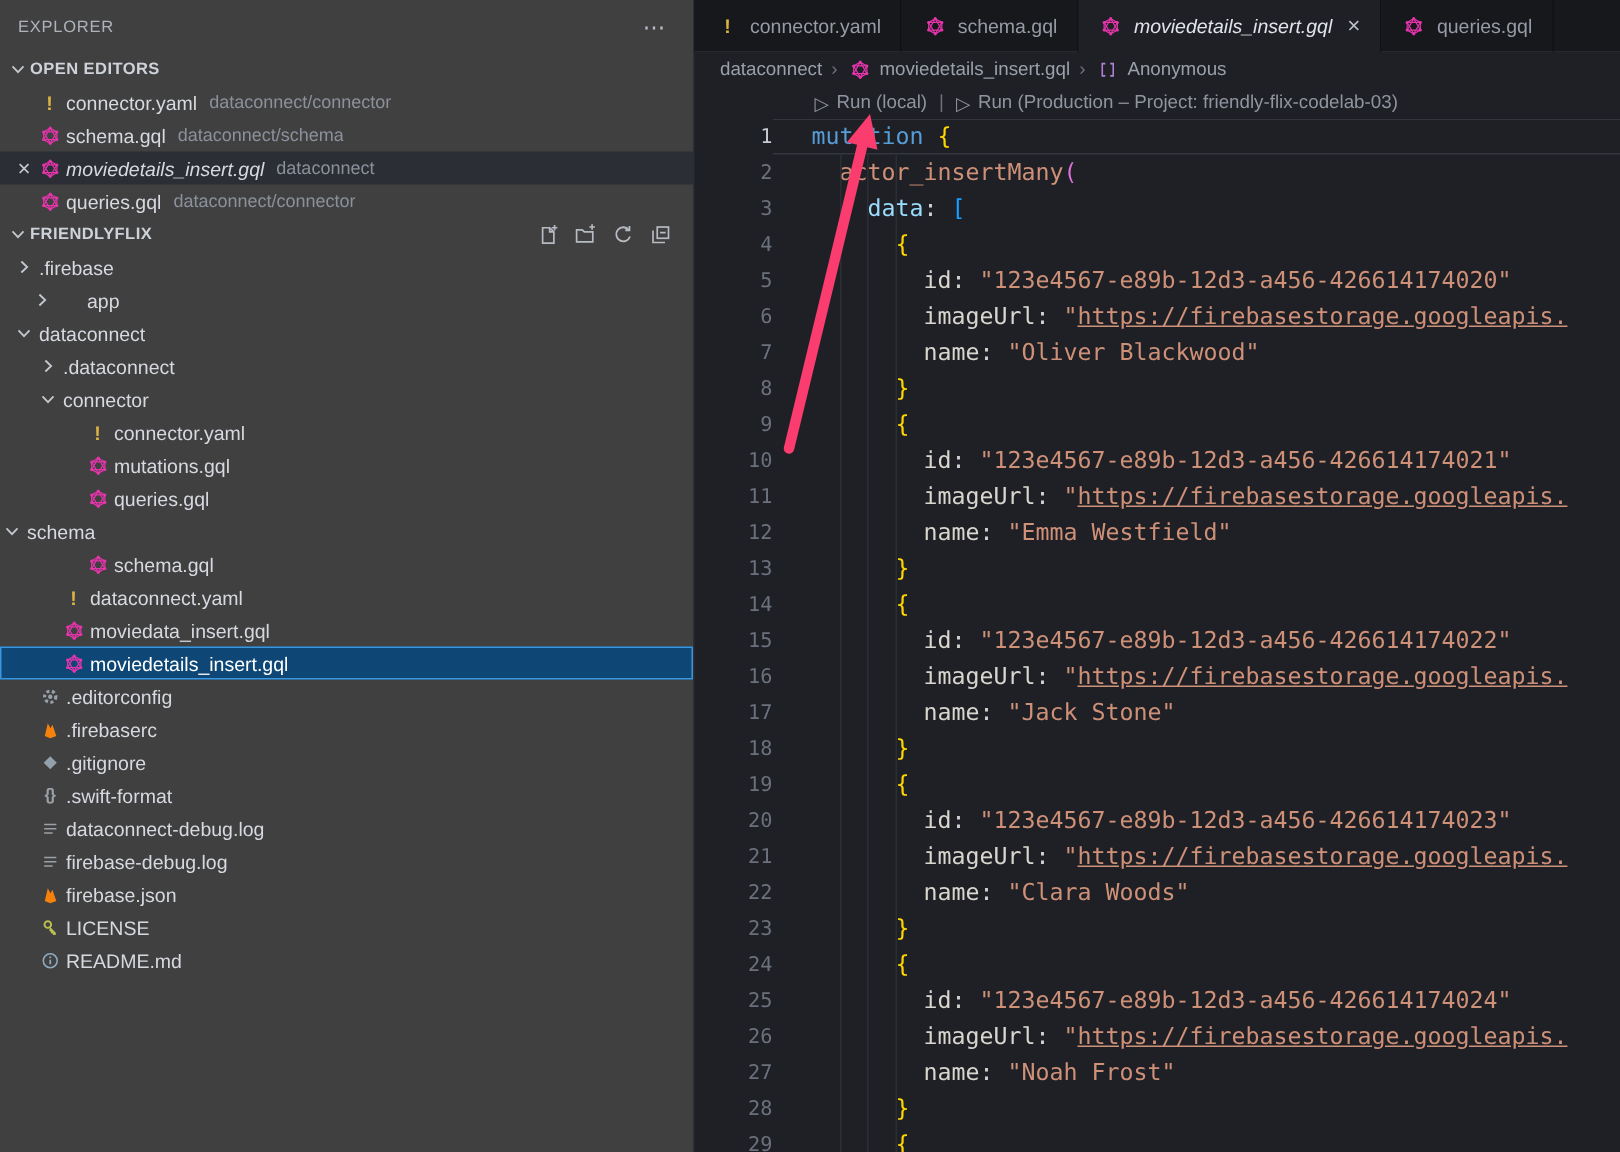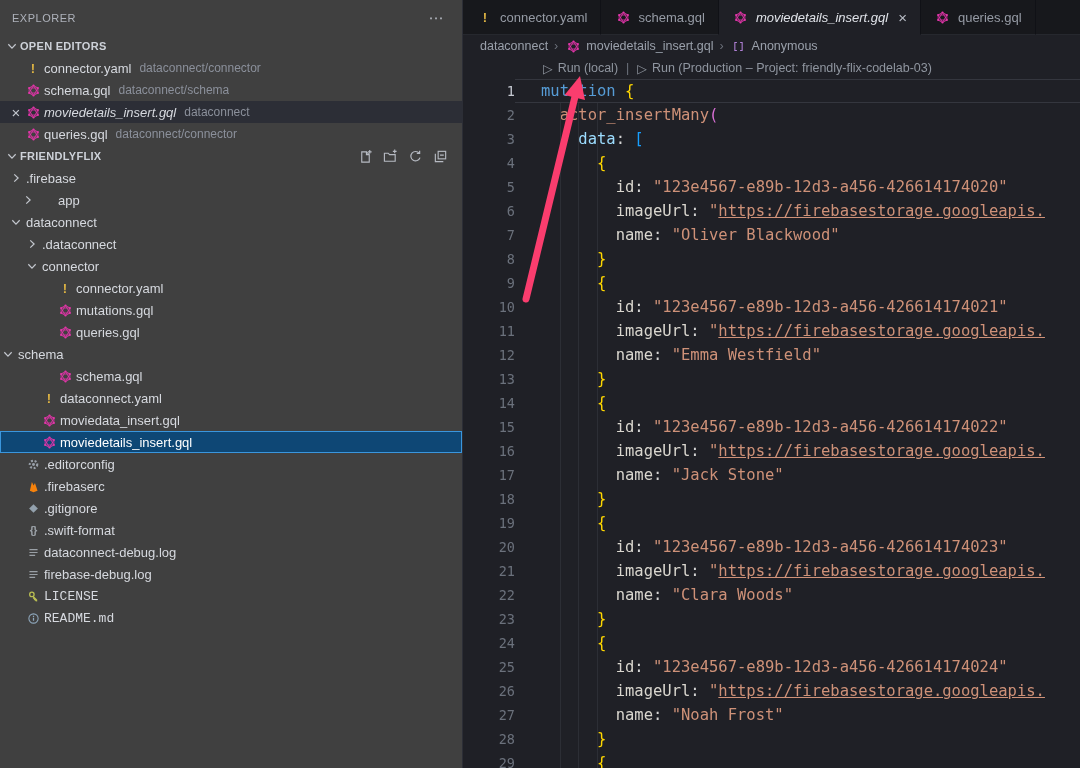--- a/index.html
+++ b/index.html
@@ -404,31 +404,40 @@
           <span class="chev"></span>
           <span class="ic">
             <svg width="13" height="13" viewBox="0 0 16 16">
               <g stroke="#9aa0a6" stroke-width="1.4" fill="none">
                 <path d="M3 4.5h10M3 8h10M3 11.5h7"></path>
               </g>
             </svg>
           </span>
           <span class="row-label">firebase-debug.log</span>
         </div>
-        <div class="tree-row" style="padding-left: 8px; font-family: Liberation Mono, monospace;">
+        <div class="tree-row" style="padding-left: 8px;">
+          <span class="chev"></span>
+          <span class="ic">
+            <svg width="13" height="13" viewBox="0 0 16 16">
+              <path fill="#f6820c" d="M3.5 13.2 6 2.6l2.2 4.2 1.6-3 3.2 9.4L8 15z"></path>
+            </svg>
+          </span>
+          <span class="row-label">firebase.json</span>
+        </div>
+        <div class="tree-row" style="padding-left: 8px;">
           <span class="chev"></span>
           <span class="ic">
             <svg width="13" height="13" viewBox="0 0 16 16">
               <circle cx="6" cy="5.4" r="2.7" fill="none" stroke="#b9bd52" stroke-width="1.6"></circle>
               <path d="m7.8 7.2 4.8 4.8-.1 2-2-.1-.7-1.2-1.2-.2-.2-1.3-1.2-.7z" fill="#b9bd52"></path>
             </svg>
           </span>
           <span class="row-label">LICENSE</span>
         </div>
-        <div class="tree-row" style="padding-left: 8px; font-family: Liberation Mono, monospace;">
+        <div class="tree-row" style="padding-left: 8px;">
           <span class="chev"></span>
           <span class="ic">
             <svg width="13" height="13" viewBox="0 0 16 16">
               <circle cx="8" cy="8" r="5.7" fill="none" stroke="#8fa8bd" stroke-width="1.3"></circle>
               <path d="M8 7.2v3.6M8 4.6v1.4" stroke="#8fa8bd" stroke-width="1.5"></path>
             </svg>
           </span>
           <span class="row-label">README.md</span>
         </div>
       </div>

